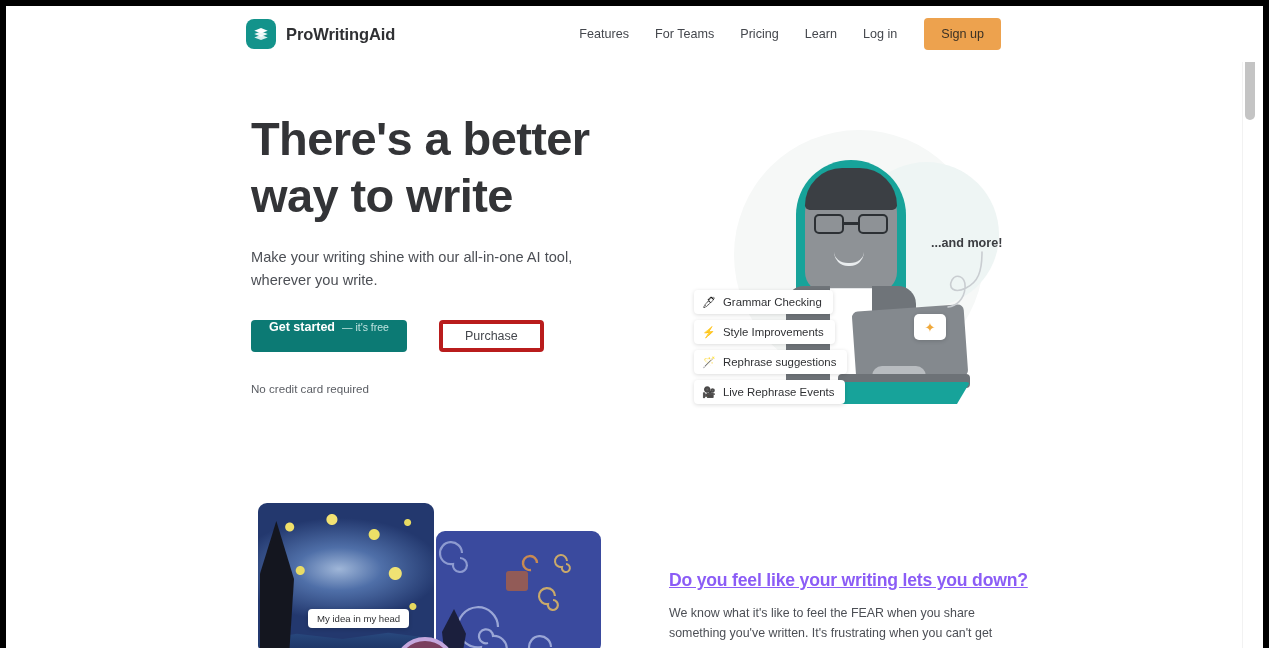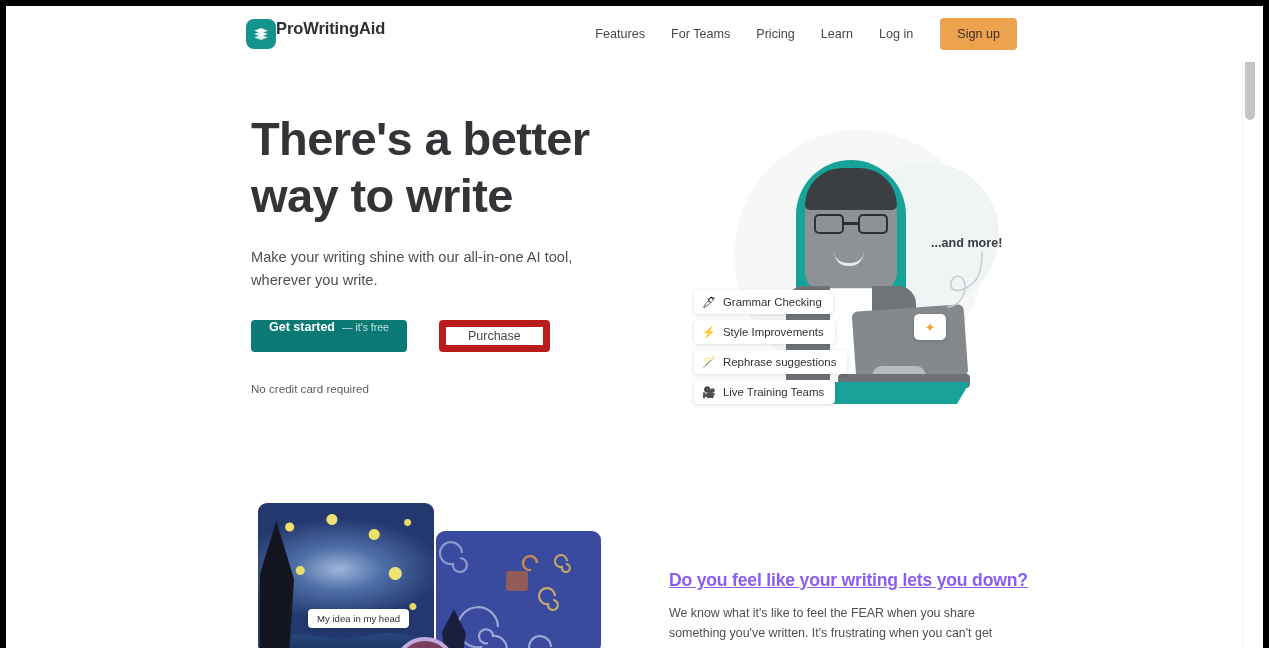--- a/index.html
+++ b/index.html
@@ -76,20 +76,22 @@
     position: relative;
     width: 100%;
     height: 56px;
   }
 
   #brand {
     position: absolute;
     left: 240px;
     top: 13px;
     display: flex;
+    align-items: center;
+    gap: 10px;
     text-decoration: none;
   }
   #brand-logo {
     width: 30px; height: 30px;
     border-radius: 8px;
     background: #13938b;
     display: flex;
     align-items: center;
     justify-content: center;
     flex: none;
@@ -97,21 +99,21 @@
   #brand-name {
     font-size: 16.5px;
     font-weight: bold;
     color: #2f3033;
     letter-spacing: -0.1px;
     white-space: nowrap;
   }
 
   #main-nav {
     position: absolute;
-    right: 240px;
+    right: 256px;
     top: 0;
     height: 56px;
     display: flex;
     align-items: center;
     gap: 0;
   }
   .nav-link {
     font-size: 12.6px;
     color: #44474d;
     text-decoration: none;
@@ -184,21 +186,21 @@
     font-weight: bold;
     white-space: nowrap;
   }
   #get-started-note {
     color: #bfe3e0;
     font-size: 10.5px;
     white-space: nowrap;
   }
   #purchase-button {
     background: #ffffff;
-    border: 7px solid #b91c1c;
+    border: 4px solid #b91c1c;
     border-radius: 4px;
     height: 32px;
     padding: 0 22px;
     font-size: 12.5px;
     color: #44474d;
     cursor: pointer;
     font-family: "Liberation Sans", sans-serif;
     white-space: nowrap;
   }
   #no-card-note {
@@ -610,21 +612,21 @@
             <div class="feature-chip">
               <span class="feature-chip-icon">⚡</span>
               <span class="feature-chip-label">Style Improvements</span>
             </div>
             <div class="feature-chip">
               <span class="feature-chip-icon">🪄</span>
               <span class="feature-chip-label">Rephrase suggestions</span>
             </div>
             <div class="feature-chip">
               <span class="feature-chip-icon">🎥</span>
-              <span class="feature-chip-label">Live Training Teams</span>
+              <span class="feature-chip-label">Live Rephrase Events</span>
             </div>
           </div>
 
           <div id="sparkle-badge">✦</div>
 
           <div id="and-more-label">...and more!</div>
           <svg id="and-more-squiggle" viewBox="0 0 52 60">
             <path d="M44 2 C44 22, 40 32, 28 38 C16 44, 10 38, 14 30 C18 23, 28 26, 27 38 C26 50, 18 56, 10 57" fill="none" stroke="#c9cdd1" stroke-width="1.6" stroke-linecap="round"></path>
           </svg>
         </div>

